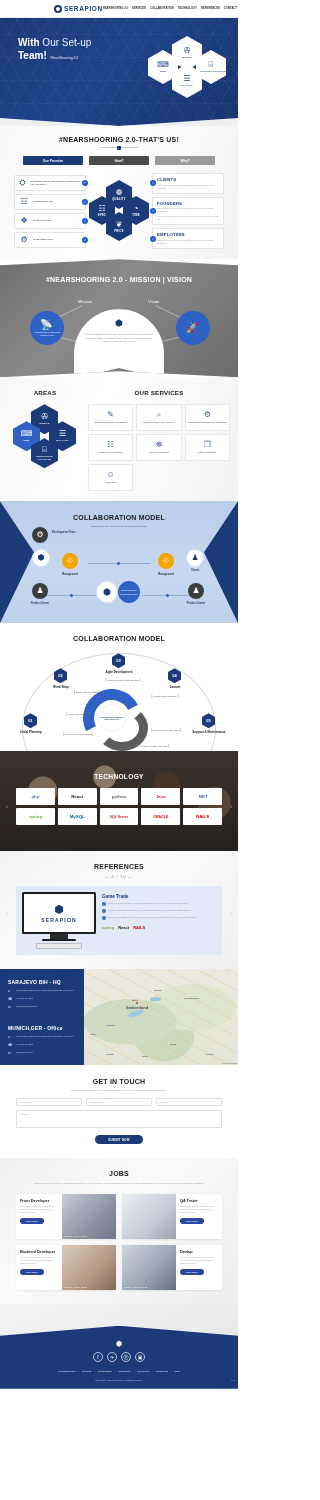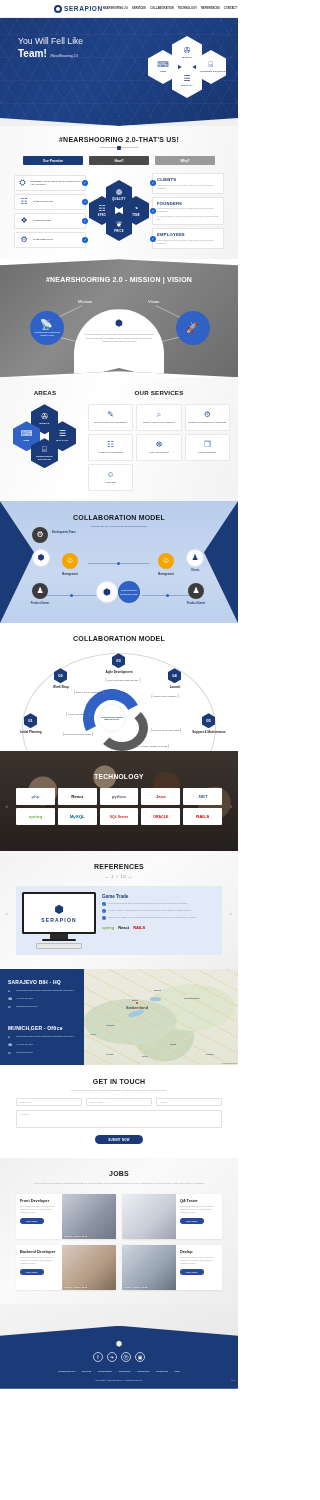--- a/index.html
+++ b/index.html
@@ -405,21 +405,21 @@
       <a>REFERENCES</a>
       <a>CONTACT US</a>
       <a>JOBS</a>
     </div>
   </div>
 
   <div class="hero">
     <div class="hexpat"></div>
     <div class="hero-inner">
       <h1>
-        <div class="l2">You Will Fell Like</div>
+        <div class="l1"><span>With</span><em> Our Set-up</em></div>
         <div class="l4"><span>Team!</span><span class="tagline">#NearShooring 2.0</span></div>
       </h1>
     </div>
     <div class="hero-hexes">
       <div class="hx a">
         <span class="glyph">⌨</span>
         <span class="lbl">WEB</span>
       </div>
       <div class="hx b">
         <span class="glyph">✇</span>

